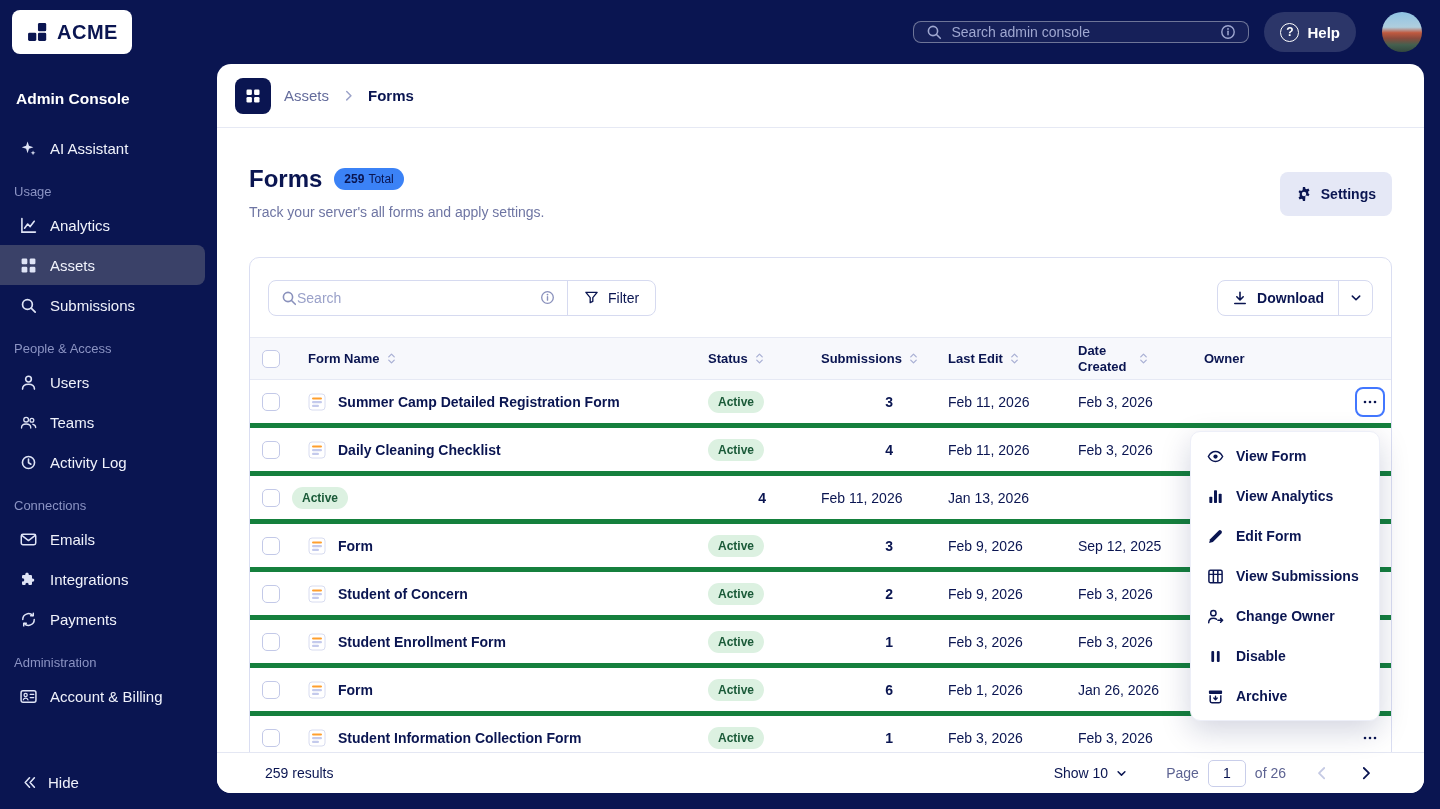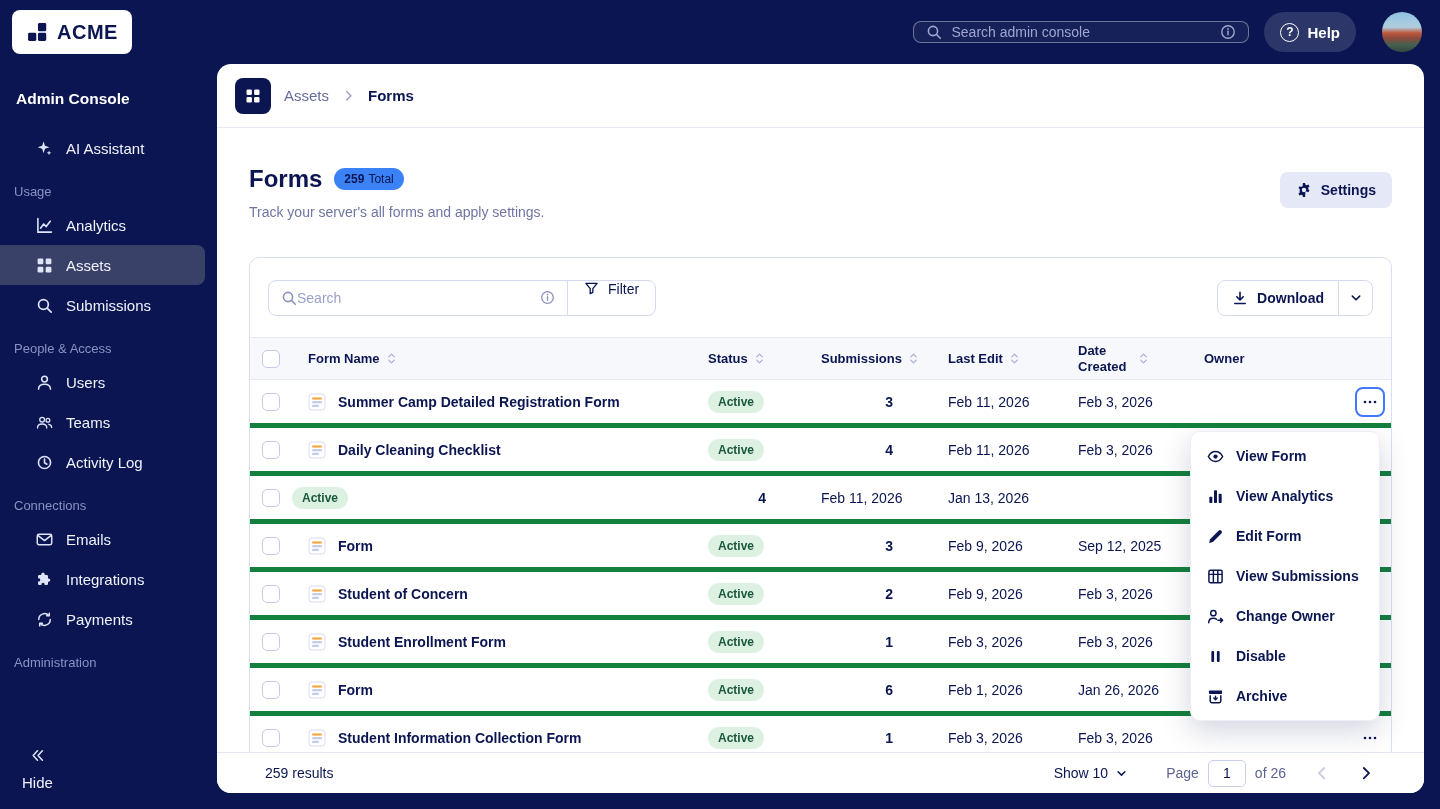--- a/index.html
+++ b/index.html
@@ -29,28 +29,28 @@
     background:rgba(255,255,255,.14); color:#fff; display:flex; align-items:center; gap:8px; padding:0 16px;
     font-weight:600; font-size:15px; }
   .q-circle { width:19px; height:19px; border:1.7px solid #fff; border-radius:50%;
     display:flex; align-items:center; justify-content:center; font-size:12px; font-weight:700; }
   .avatar { margin-left:26px; width:40px; height:40px; border-radius:50%; cursor:pointer;
     background:linear-gradient(180deg,#8FC3E4 0%,#AFCEDD 38%,#C0593F 52%,#8A4A3C 66%,#44604F 82%,#32473E 100%); }
 
   
   .sidebar { position:absolute; top:64px; left:0; width:217px; height:745px; color:#fff; }
   .sb-title { padding:26px 16px 10px; font-size:15.5px; font-weight:700; color:#FFFFFF; }
-  .side-item { height:40px; display:flex; align-items:center; gap:13px; padding:0 10px 0 36px;
+  .side-item { height:40px; display:flex; align-items:center; gap:13px; padding:0 10px 0 20px;
     margin-right:12px; border-radius:0 8px 8px 0; font-size:15px; color:#F0F2FB; cursor:pointer; }
   .side-item .si { width:17px; height:17px; color:#DFE4F6; flex-shrink:0; }
   .side-item.active { background:var(--sidebar-active,#3A4168); }
   .side-item.ai { margin-top:10px; }
   .side-section { margin:16px 0 6px; padding:0 14px; font-size:13px; color:#8B93C3; }
   .side-hide { position:absolute; bottom:10px; left:10px; display:flex; align-items:center; gap:11px;
-    padding:8px 12px; font-size:15px; color:#F0F2FB; cursor:pointer;flex-direction:column; }
+    padding:8px 12px; font-size:15px; color:#F0F2FB; cursor:pointer; }
   .side-hide .si { width:15px; height:15px; color:#DFE4F6; }
 
   
   .main { position:absolute; left:217px; top:64px; width:1207px; height:729px;
     background:#fff; border-radius:14px; overflow:hidden; }
 
   .crumb-bar { position:absolute; top:0; left:0; right:0; height:64px; border-bottom:1px solid #E6E9F4;
     display:flex; align-items:center; gap:13px; padding:0 18px; }
   .crumb-icon-box { width:36px; height:36px; border-radius:8px; background:var(--navy,#0A1551);
     display:flex; align-items:center; justify-content:center; color:#fff; }
@@ -58,35 +58,35 @@
   .crumb-sep { color:#9CA3C9; }
   .crumb-current { font-size:15px; font-weight:700; color:var(--navy,#0A1551); }
 
   .page-head { position:absolute; top:64px; left:0; right:0; height:129px; padding:37px 32px 0; }
   .title-row { display:flex; align-items:center; gap:12px; }
   .page-title { font-size:24px; font-weight:700; color:var(--navy,#0A1551); }
   .total-badge { background:#3b82f6; border-radius:12px; padding:4px 10px; display:inline-flex; gap:4px; align-items:baseline; }
   .total-badge .cnt { font-size:12px; font-weight:700; color:var(--navy,#0A1551); }
   .total-badge .lbl { font-size:12px; font-weight:400; color:var(--navy,#0A1551); }
   .page-sub { margin-top:11px; font-size:14px; color:#6E75A3; }
-  .settings-btn { position:absolute; top:44px; right:32px; height:36px; border:none; border-radius:8px;
+  .settings-btn { position:absolute; top:44px; right:32px; height:44px; border:none; border-radius:8px;
     background:#E5E8F6; color:var(--navy,#0A1551); display:flex; align-items:center; gap:9px; padding:0 16px;
     font-size:14px; font-weight:600; }
   .settings-btn svg { width:16px; height:16px; }
 
   
   .table-card { position:absolute; top:193px; left:32px; width:1143px; height:522px;
     border:1px solid #DADEF2; border-radius:10px; background:#fff; }
   .card-toolbar { height:79px; display:flex; align-items:center; padding:0 18px; }
   .search-filter { display:flex; align-items:stretch; height:36px; border:1px solid #D6DAF0; border-radius:8px; overflow:hidden; }
   .sf-search { display:flex; align-items:center; padding:12px 12px; width:298px; color:#8A91BC; }
   .sf-search input { border:none; outline:none; flex:1; min-width:0; font-size:14px; color:var(--navy,#0A1551); background:transparent; }
   .sf-search input::placeholder { color:#9AA1C9; }
   .sf-divider { width:1px; background:#D6DAF0; }
-  .sf-filter { display:flex; align-items:flex-start; gap:9px; padding:0 16px; font-size:14px; font-weight:500; color:var(--navy,#0A1551); cursor:pointer; }
+  .sf-filter { display:flex; align-items:center; gap:9px; padding:0 16px; font-size:14px; font-weight:500; color:var(--navy,#0A1551); cursor:pointer; }
   .download-group { margin-left:auto; height:36px; border:1px solid #D6DAF0; border-radius:8px; display:flex; align-items:stretch; }
   .dl-main { display:flex; align-items:center; gap:9px; padding:0 14px; font-size:14px; font-weight:600; color:var(--navy,#0A1551); cursor:pointer; }
   .dl-caret { width:34px; display:flex; align-items:center; justify-content:center; border-left:1px solid #D6DAF0; color:var(--navy,#0A1551); cursor:pointer; }
 
   .grid-row { display:grid; grid-template-columns:42px 416px 113px 127px 130px 126px 143px 46px; align-items:center; }
   .thead { height:43px; background:#F7F8FC; border-top:1px solid #E6E9F4; border-bottom:1px solid #E6E9F4; }
   .th { display:flex; align-items:center; gap:6px; font-size:13px; font-weight:700; color:var(--navy,#0A1551); cursor:pointer; }
   .th .sort { color:#A9B0D4; flex-shrink:0; }
   .th-wrap { max-width:54px; line-height:1.2; display:inline-block; }
   .c-check { display:flex; justify-content:center; }
@@ -363,20 +363,26 @@
     <span>Integrations</span>
   </div>
   <div class="side-item">
     <svg class="si">
         <use href="#i-refresh"></use>
       </svg>
     <span>Payments</span>
   </div>
 
   <div class="side-section">Administration</div>
+  <div class="side-item">
+    <svg class="si">
+        <use href="#i-card"></use>
+      </svg>
+    <span>Account &amp; Billing</span>
+  </div>
 
   <div class="side-hide">
     <svg class="si">
         <use href="#i-chevrons-left"></use>
       </svg>
     <span>Hide</span>
   </div>
 </nav>
 
 <main class="main">

